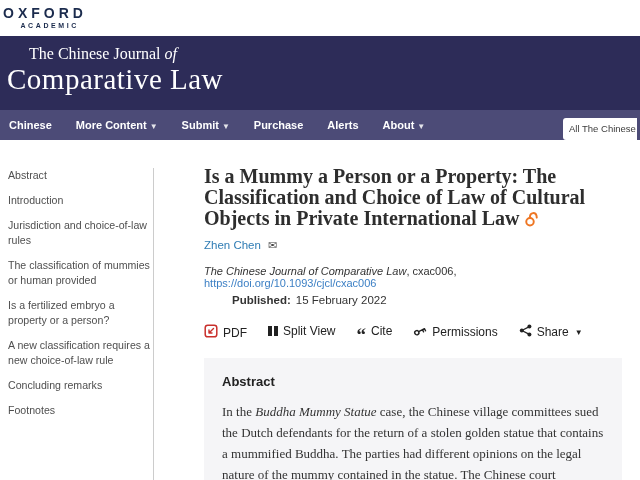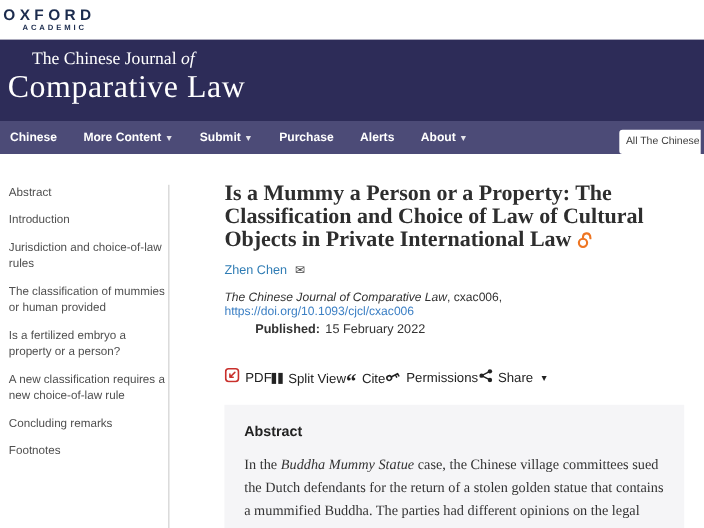--- a/index.html
+++ b/index.html
@@ -46,21 +46,21 @@
   .author-row { margin-top:8px; font-size:11.5px; }
   .author { color:#2f7cb4; cursor:pointer; }
   .env-icon { color:#444; font-size:11px; margin-left:4px; }
   .citation { margin-top:13px; font-size:11px; color:#333; }
   .citation .jtitle { font-style:italic; }
   .citation .doi { color:#3b7fc4; cursor:pointer; }
   .published { margin-top:5px; font-size:11.5px; color:#333;padding-left:28px; }
   .published .lbl { font-weight:bold; margin-right:5px; }
 
   
-  .toolbar { margin-top:28px; display:flex; align-items:flex-end; }
+  .toolbar { margin-top:18px; display:flex; align-items:flex-start; gap:21px; }
   .tool { display:flex; align-items:center; gap:5px; font-size:12px; color:#222; cursor:pointer; }
   .splitview-bars { display:flex; gap:2px; }
   .splitview-bars i { display:block; width:4px; height:10px; background:#222; }
   .quote-glyph { font-family:"Liberation Serif", serif; font-weight:bold; font-size:19px;
                  line-height:10px; color:#222; position:relative; top:4px; }
   .tool .caret { font-size:8px; color:#222; margin-left:1px; }
 
   
   .abstract-box { margin-top:17px; background:#f5f5f7; padding:16px 18px; width:418px; }
   .abstract-box h3 { font-size:13px; font-weight:bold; color:#222; margin-bottom:12px; }

